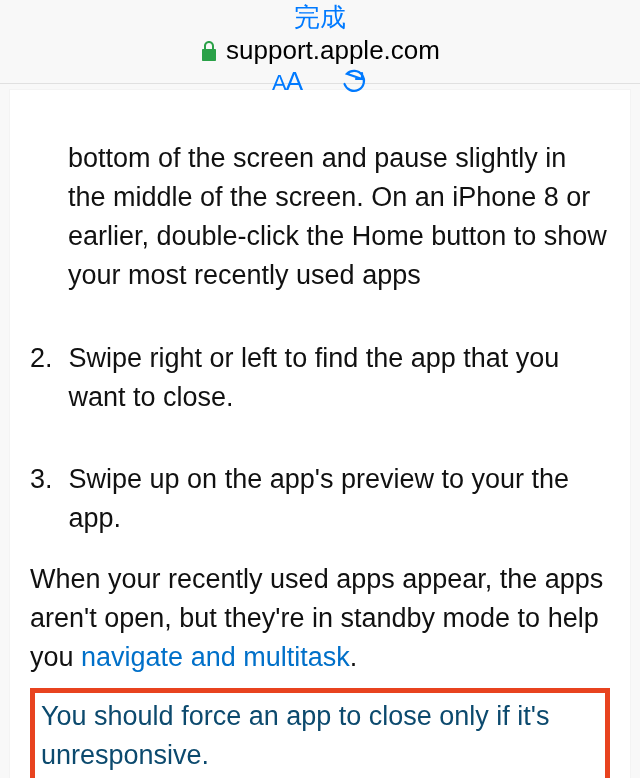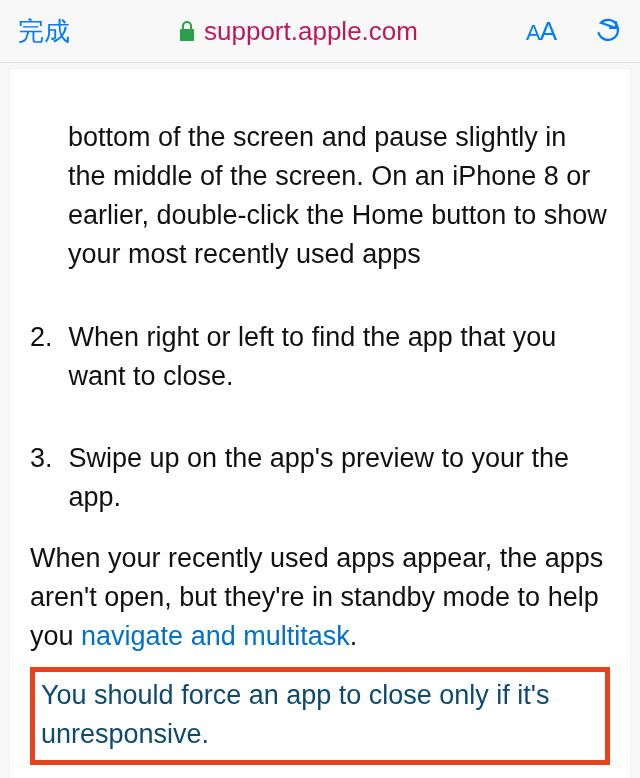--- a/index.html
+++ b/index.html
@@ -4,47 +4,48 @@
   <style>
     * { margin: 0; padding: 0; box-sizing: border-box; }
     body {
       width: 640px;
       height: 778px;
       background: #f8f8f8;
       font-family: -apple-system, BlinkMacSystemFont, "Helvetica Neue", sans-serif;
       overflow: hidden;
     }
     .toolbar {
-      height: 63px;
+      height: 84px;
       background: #f8f8f8;
       display: flex;
       align-items: center;
       justify-content: space-between;
       padding: 0 18px;
       border-bottom: 1px solid #e0e0e0;
+      flex-direction: column;
     }
     .done-btn {
       color: #007aff;
       font-size: 26px;
       font-weight: 400;
       cursor: pointer;
     }
     .address-bar {
       display: flex;
       align-items: center;
       gap: 8px;
     }
     .lock-icon {
       color: #2aa148;
       display: flex;
       align-items: center;
     }
     .lock-icon svg { width: 18px; height: 22px; }
     .url-text {
-      color: #be185d;
+      color: #000000;
       font-size: 26px;
       font-weight: 400;
     }
     .right-controls {
       display: flex;
       align-items: center;
       gap: 38px;
     }
     .text-size {
       color: #007aff;
@@ -124,21 +125,21 @@
   </span>
 </div>
 
 <div class="content">
   <div class="list-item">
     <span class="list-num"></span>
     <span class="list-text">bottom of the screen and pause slightly in the middle of the screen. On an iPhone 8 or earlier, double-click the Home button to show your most recently used apps</span>
   </div>
   <div class="list-item">
     <span class="list-num">2.</span>
-    <span class="list-text">When right or left to find the app that you want to close.</span>
+    <span class="list-text">Swipe right or left to find the app that you want to close.</span>
   </div>
   <div class="list-item">
     <span class="list-num">3.</span>
     <span class="list-text">Swipe up on the app's preview to your the app.</span>
   </div>
 
   <div class="paragraph">
     <span>When your recently used apps appear, the apps aren't open, but they're in standby mode to help you </span><a class="link" href="#">navigate and multitask</a><span>.</span>
   </div>
 

